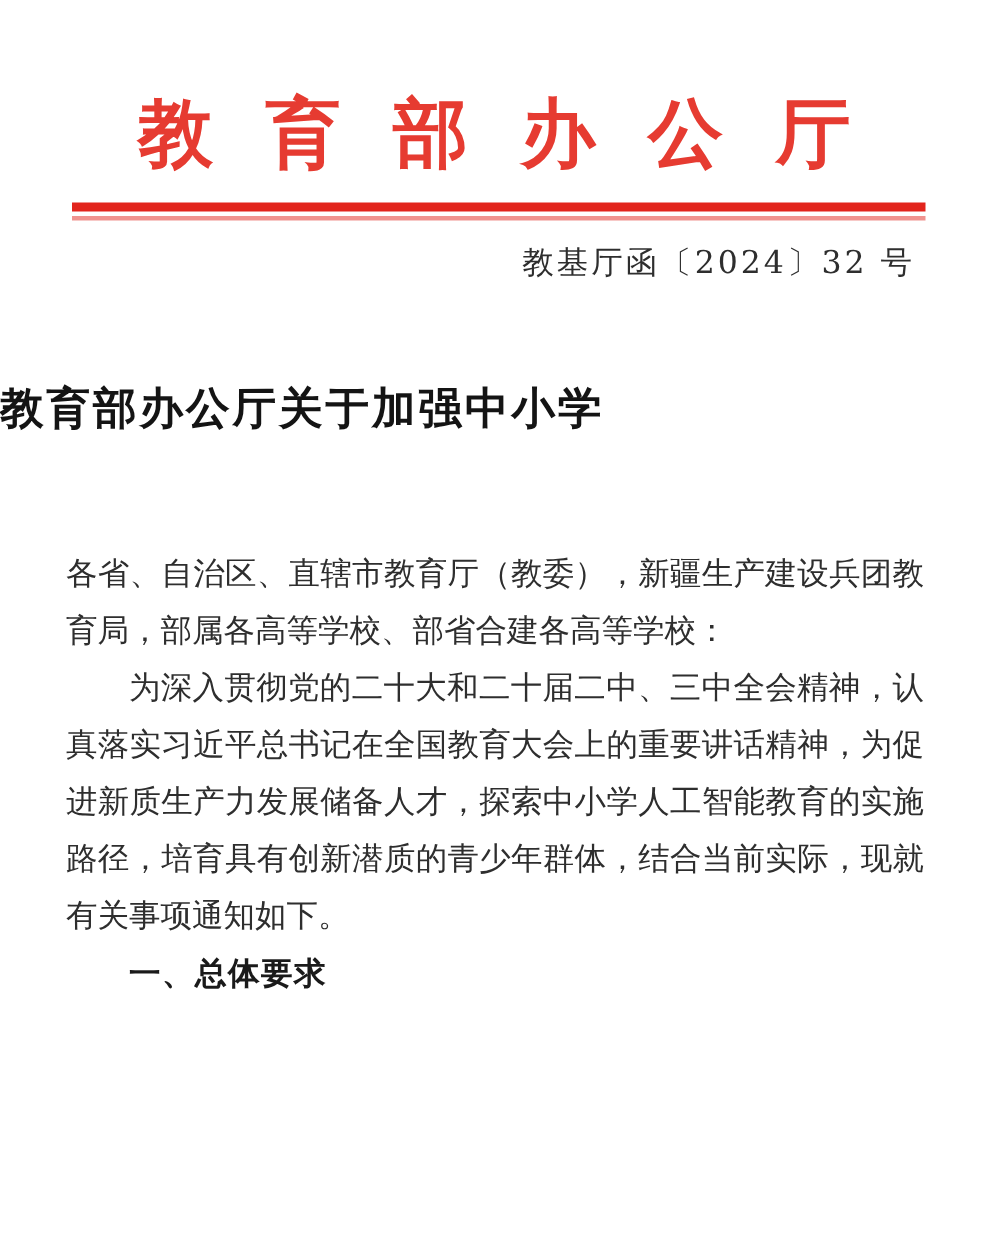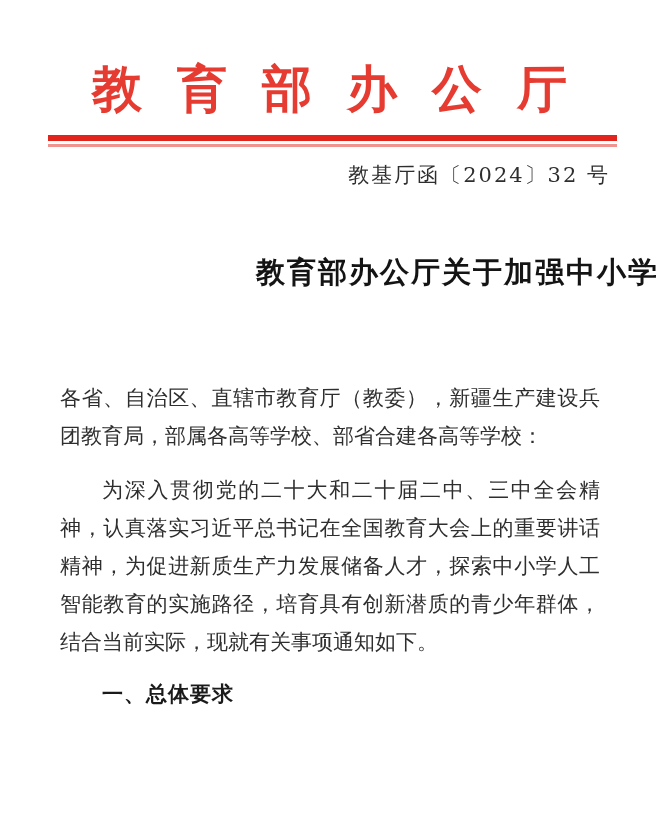--- a/index.html
+++ b/index.html
@@ -56,40 +56,40 @@
     letter-spacing: 2px;
     color: #2e2e2e;
     white-space: nowrap;
   }
   
   .title {
     position: absolute;
     top: 247px;
     left: 0;
     width: 100%;
-    text-align: right;
+    text-align: left;
     font-size: 29px;
     font-weight: bold;
     line-height: 50px;
     letter-spacing: 2px;
     color: #141414;
   }
   
   .body-text {
     position: absolute;
     top: 363px;
     left: 44px;
     width: 572px;
     font-size: 21px;
     line-height: 38px;
     color: #2e2e2e;
     text-align: justify;
   }
   .body-text p {
-    margin: 16px;
+    margin: 0;
   }
   .indent {
     text-indent: 2em;
   }
   .heading {
     font-weight: bold;
     color: #1a1a1a;
     margin-top: 4px !important;
     font-family: Liberation Mono, monospace;
     letter-spacing: 1px;

